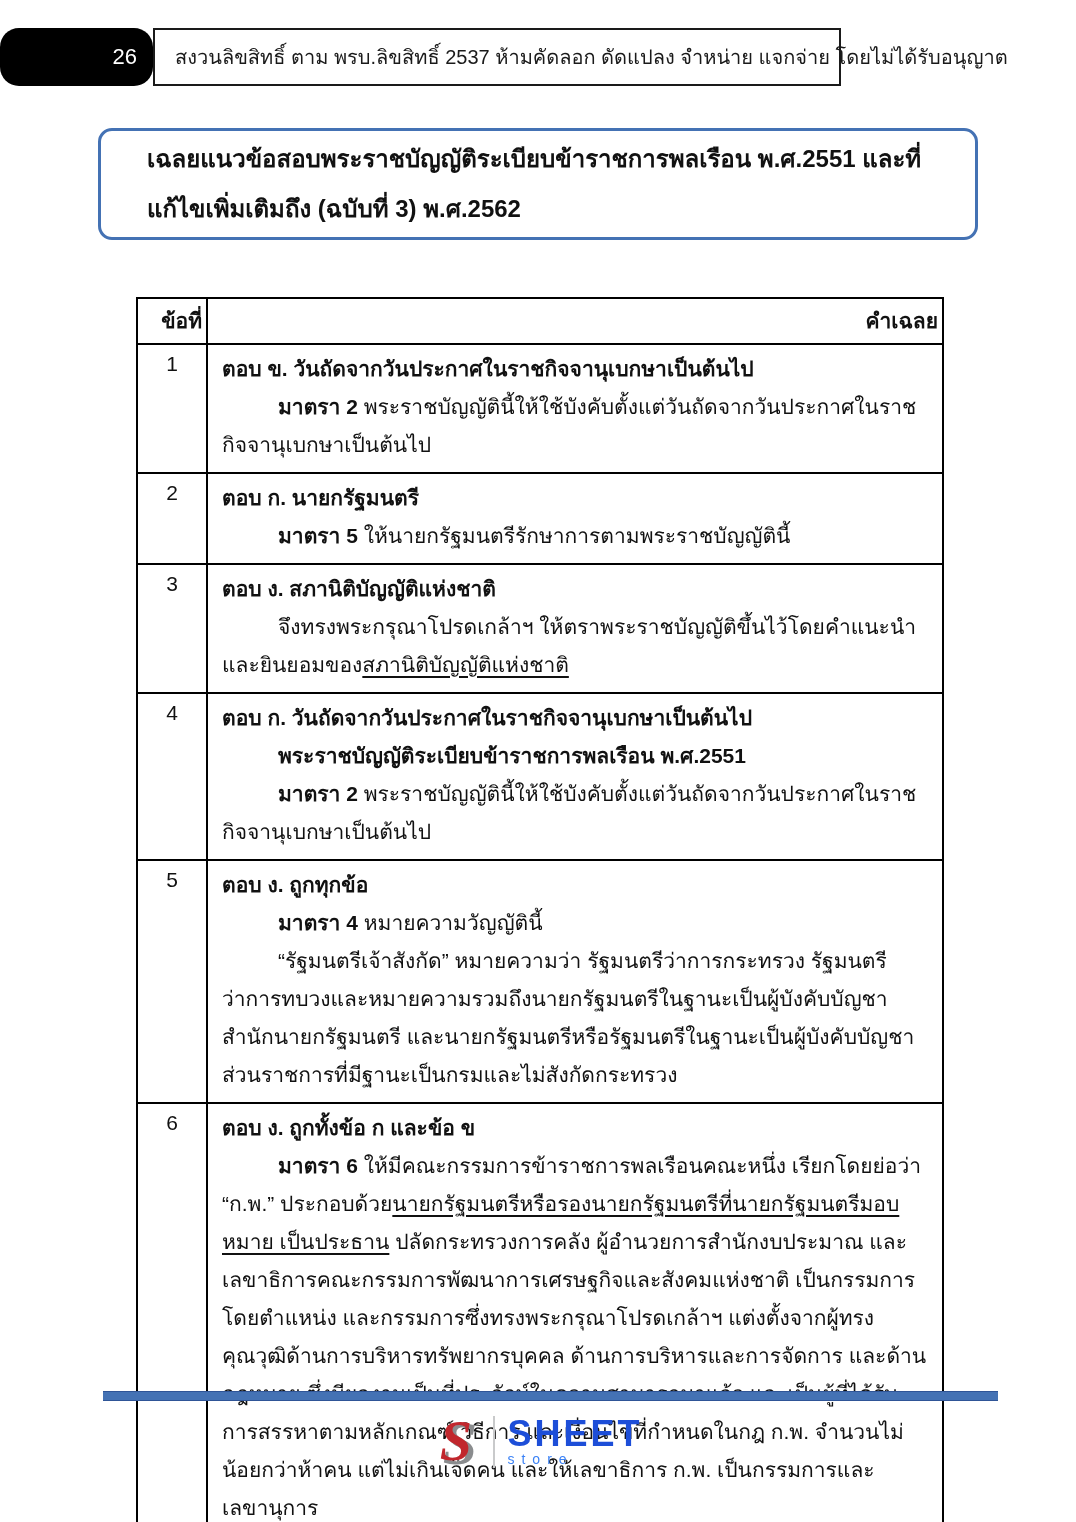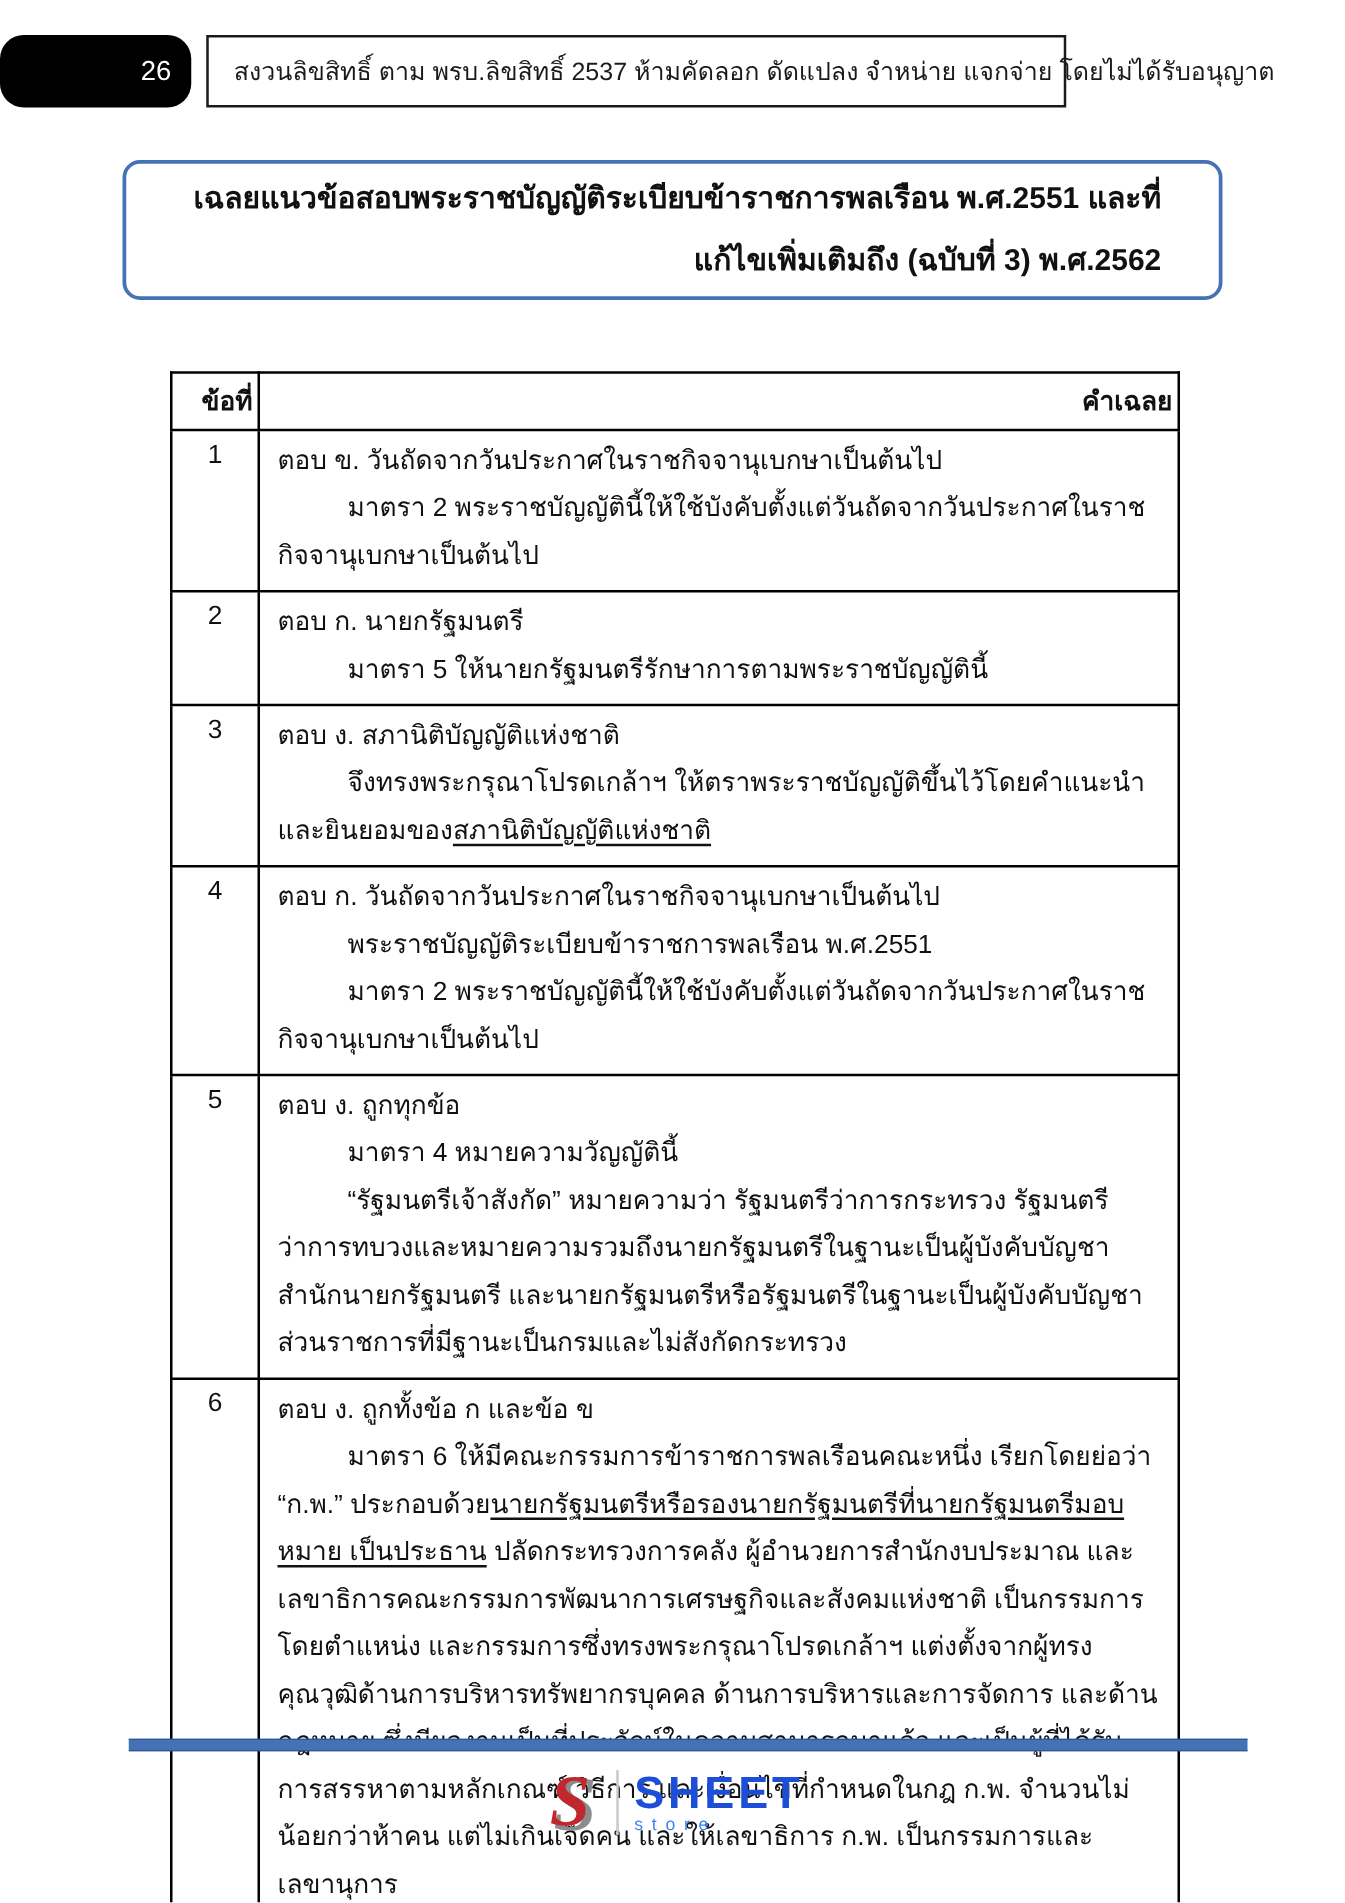--- a/index.html
+++ b/index.html
@@ -25,21 +25,21 @@
     display: flex;
     align-items: center;
     justify-content: flex-end;
     padding-right: 16px;
     color: #ffffff;
     font-size: 22px;
     border-radius: 19px;
   }
   .copyright-box {
     position: absolute;
-    top: 28px; left: 165px;
+    top: 28px; left: 153px;
     width: 688px; height: 58px;
     border: 2px solid #1a1a1a;
     background: #ffffff;
     display: flex;
     align-items: center;
     padding: 0 20px;
     font-size: 20px;
     color: #1a1a1a;
     white-space: nowrap;
   }
@@ -53,21 +53,21 @@
     border-radius: 14px;
     background: #ffffff;
     display: flex;
     align-items: center;
     justify-content: center;
     padding: 8px 46px;
   }
   .title-box .title-text {
     font-size: 24px;
     font-weight: bold;
-    text-align: right;
+    text-align: left;
     line-height: 50px;
     color: #111111;
   }
 
   
   table.answers {
     position: absolute;
     top: 297px; left: 136px;
     width: 808px;
     border-collapse: collapse;
@@ -92,21 +92,21 @@
     font-size: 21px;
   }
   td.col-ans {
     padding: 5px 14px 8px 14px;
   }
   .para {
     line-height: 38px;
     text-align: left;
   }
   .para.indent { text-indent: 56px; }
-  .bold { font-weight: normal; margin-top: 36px; }
+  .bold { font-weight: bold; margin-top: 36px; }
   .underline { text-decoration: underline; text-underline-offset: 4px; }
 
   
   .footer-divider {
     position: absolute;
     top: 1391px; left: 103px;
     width: 895px; height: 10px;
     background: #4472B4;
     border-top: 1px solid #2F5597;
     border-bottom: 1px solid #2F5597;

